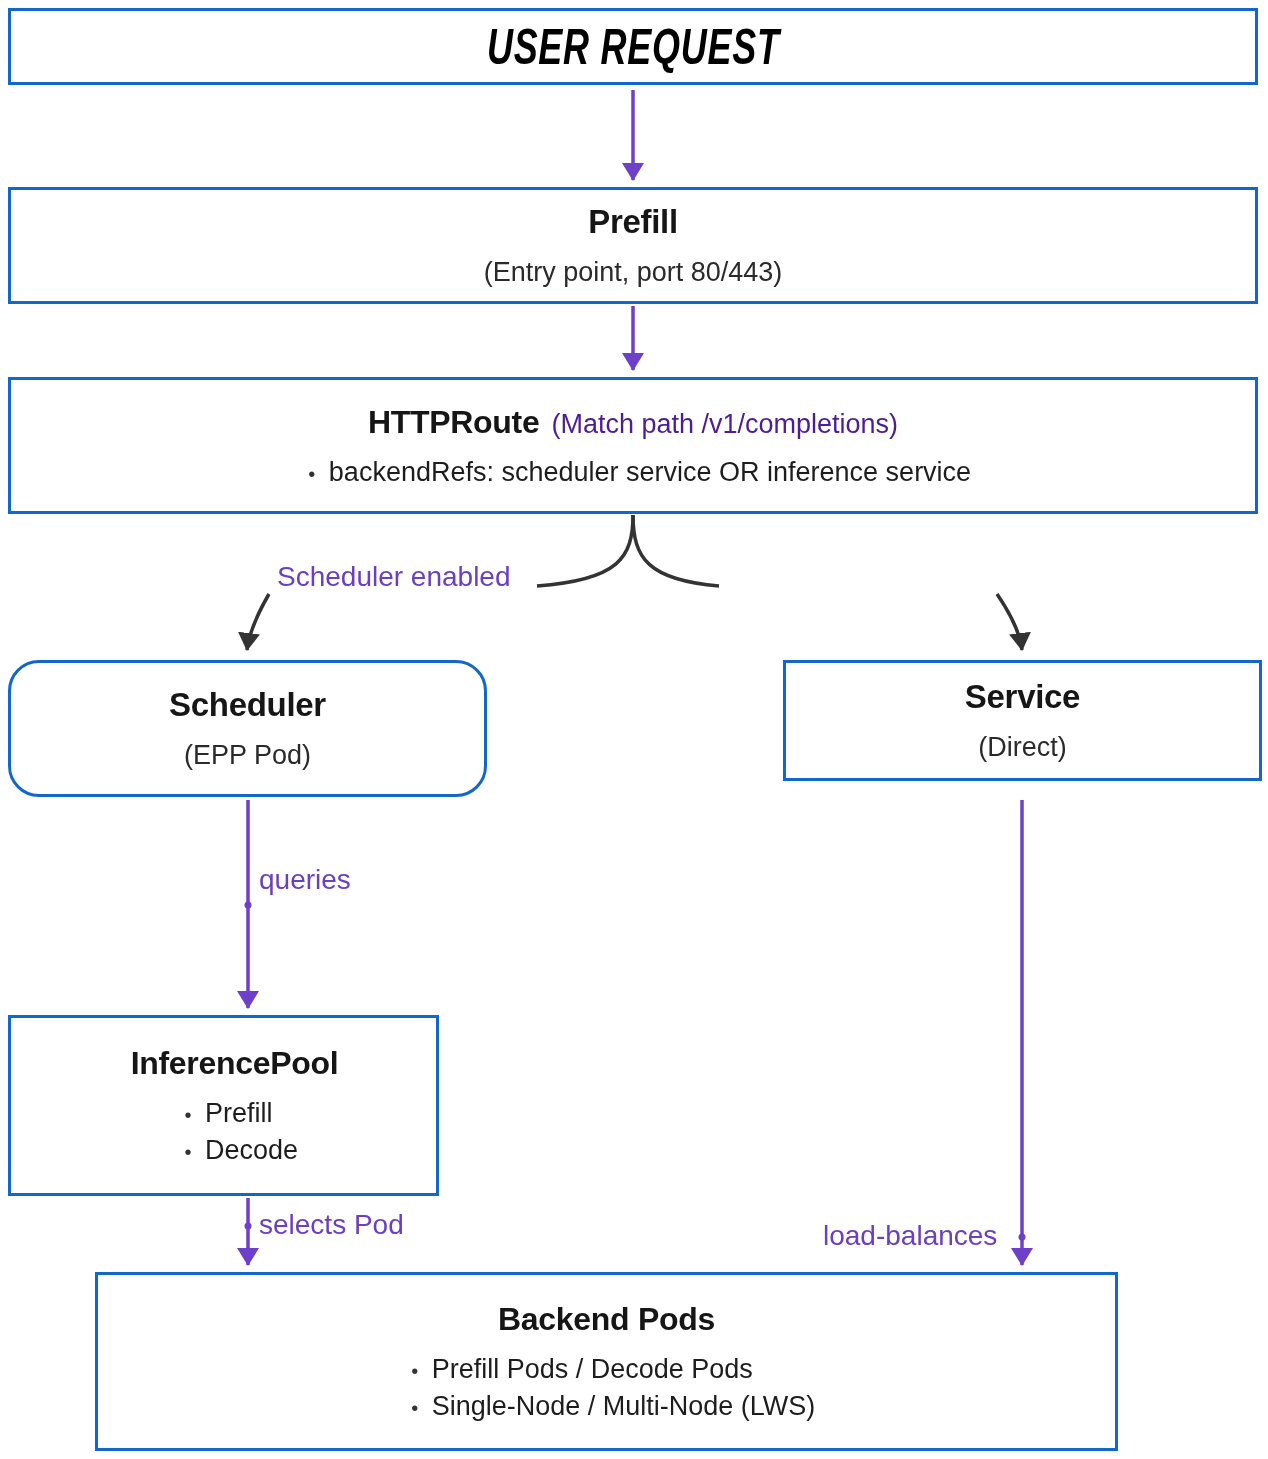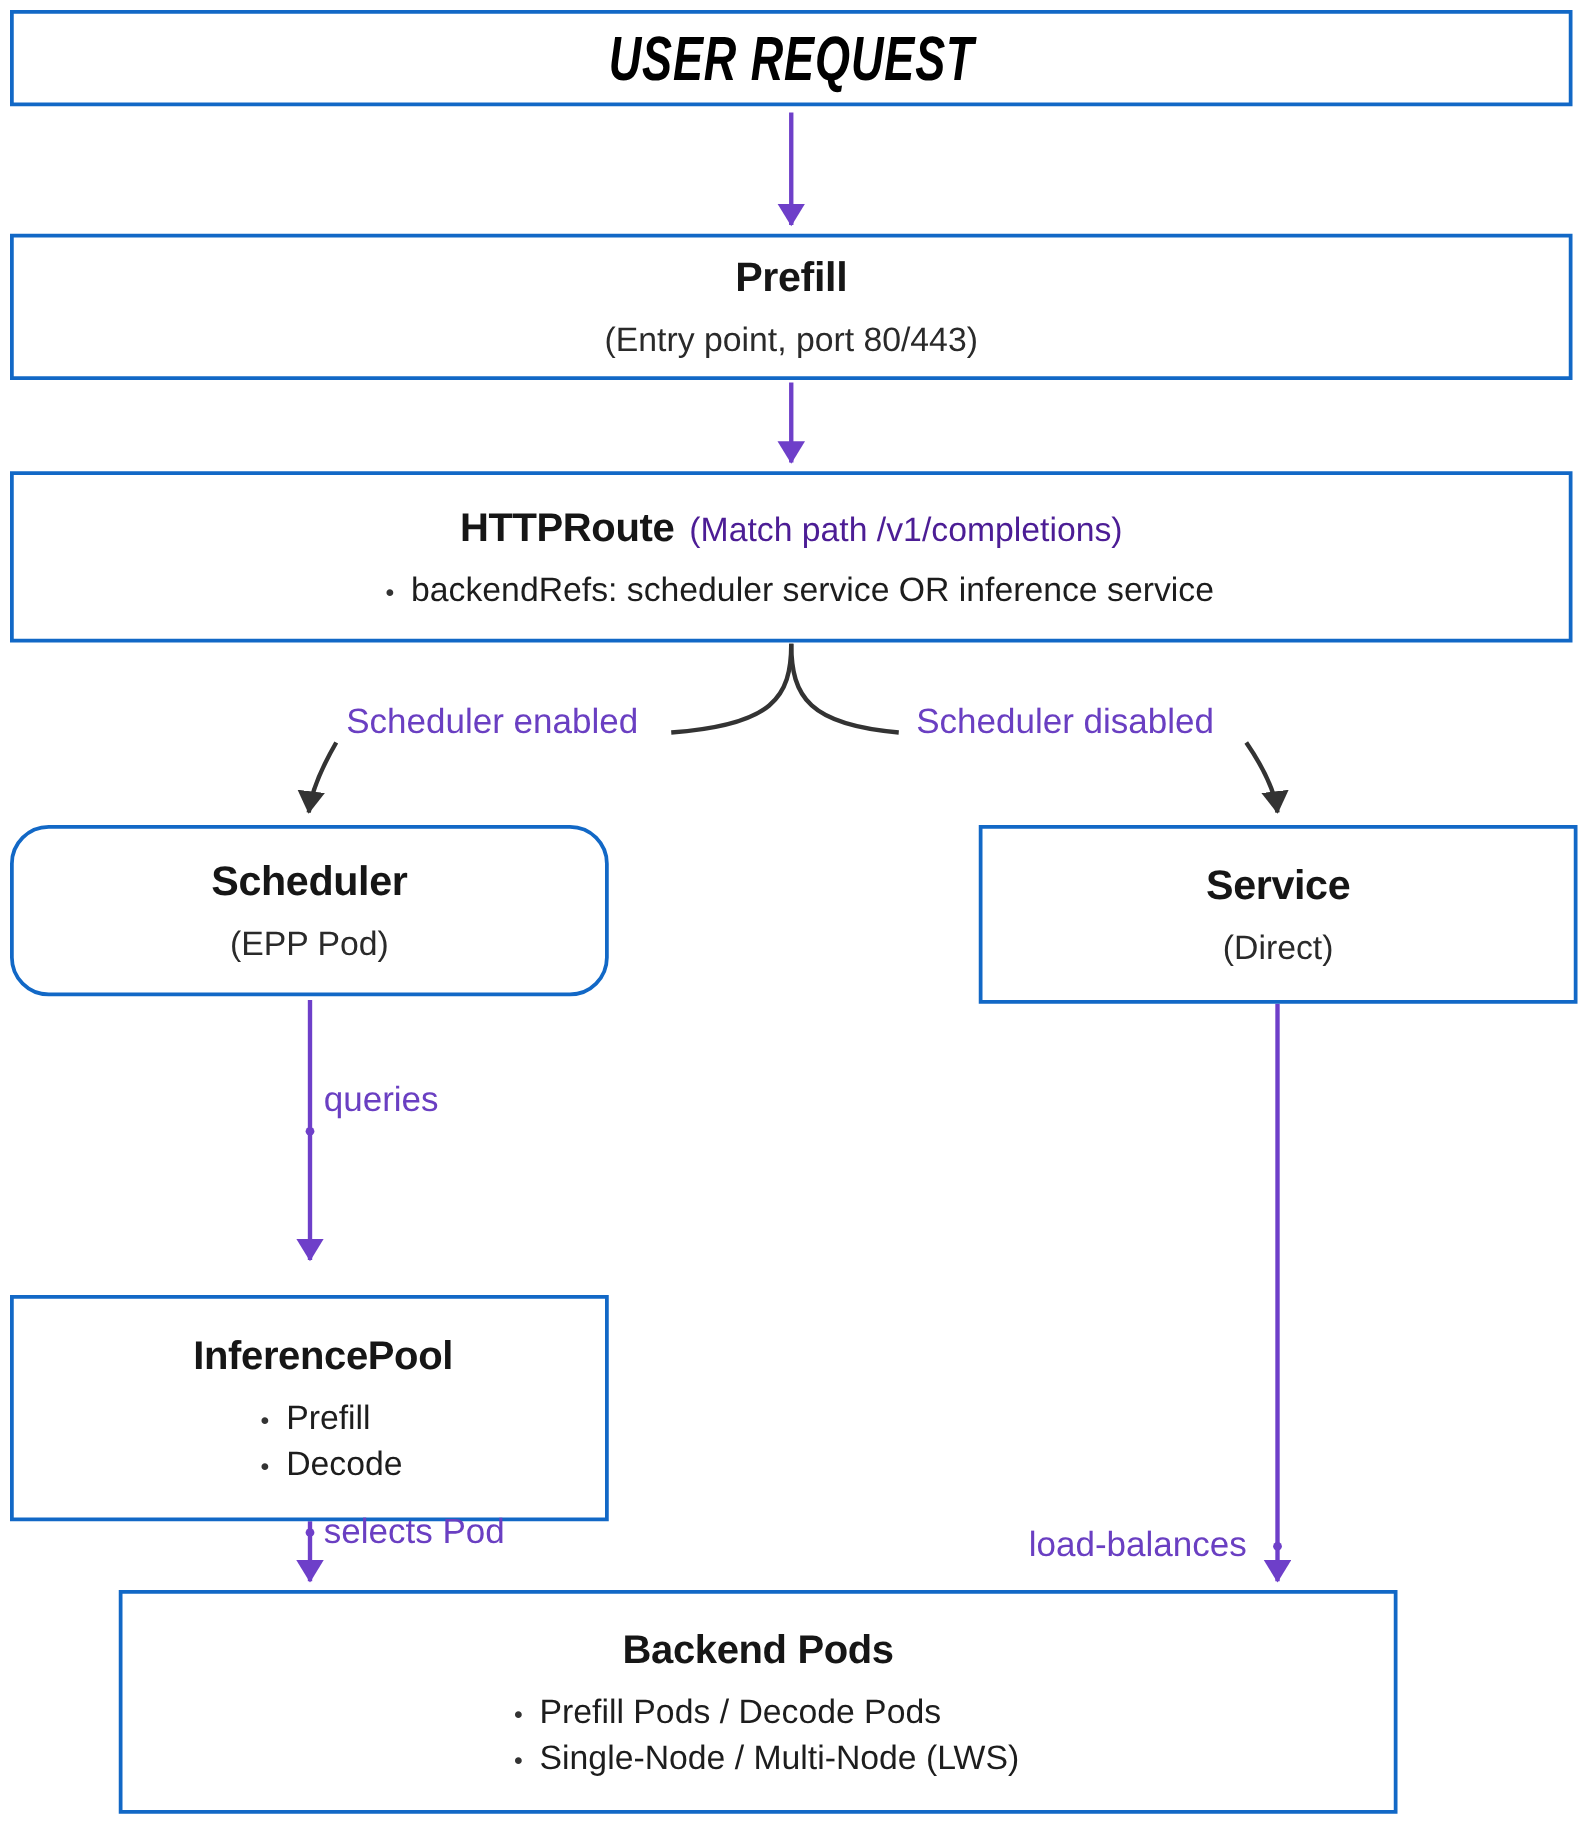--- a/index.html
+++ b/index.html
@@ -85,26 +85,26 @@
         <span>backendRefs: scheduler service OR inference service</span>
       </div>
     </div>
   </div>
 
   <div class="node" style="left:8px;top:660px;width:479px;height:137px;border-radius:31px;">
     <div class="node-title">Scheduler</div>
     <div class="node-sub">(EPP Pod)</div>
   </div>
 
-  <div class="node" style="left:783px;top:660px;width:479px;height:143px;">
+  <div class="node" style="left:783px;top:660px;width:479px;height:121px;">
     <div class="node-title">Service</div>
     <div class="node-sub">(Direct)</div>
   </div>
 
-  <div class="node" style="left:8px;top:1036px;width:479px;height:181px;padding-left:22px;">
+  <div class="node" style="left:8px;top:1015px;width:431px;height:181px;padding-left:22px;">
     <div class="node-title" style="font-size:32px;">InferencePool</div>
     <div class="bullets">
       <div class="bullet-row">
         <span class="bullet-dot">•</span>
         <span>Prefill</span>
       </div>
       <div class="bullet-row">
         <span class="bullet-dot">•</span>
         <span>Decode</span>
       </div>
@@ -119,18 +119,17 @@
         <span>Prefill Pods / Decode Pods</span>
       </div>
       <div class="bullet-row">
         <span class="bullet-dot">•</span>
         <span>Single-Node / Multi-Node (LWS)</span>
       </div>
     </div>
   </div>
 
   <div class="edge-label" style="left:277px;top:561px;">Scheduler enabled</div>
-  <div class="edge-label" style="left:733px;top:561px;">Scheduler disabled</div>
   <div class="edge-label" style="left:259px;top:864px;">queries</div>
   <div class="edge-label" style="left:259px;top:1209px;">selects Pod</div>
   <div class="edge-label" style="left:823px;top:1220px;">load-balances</div>
 
 </div>
 
 </body></html>

